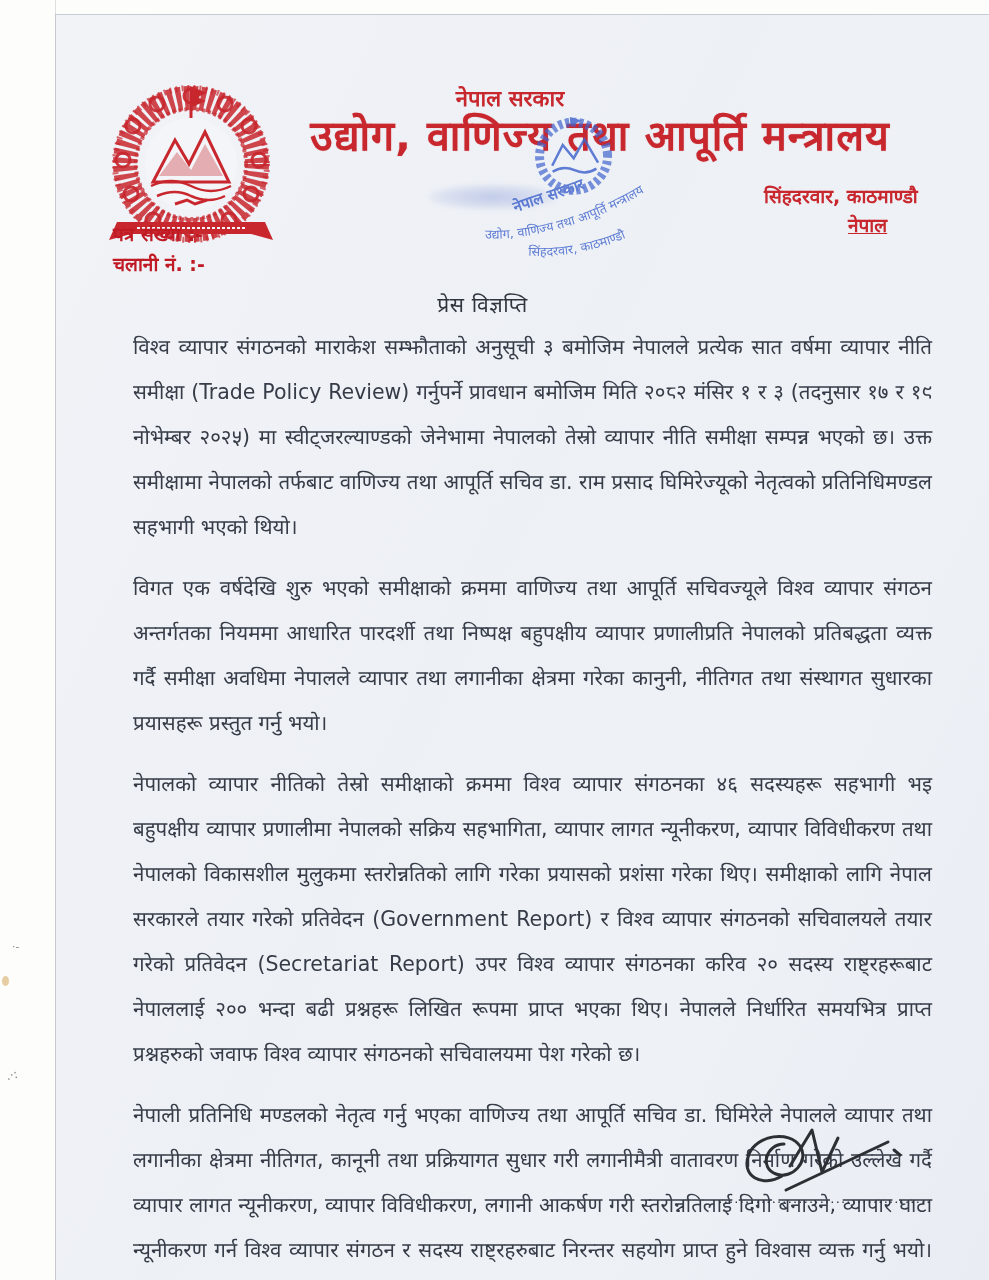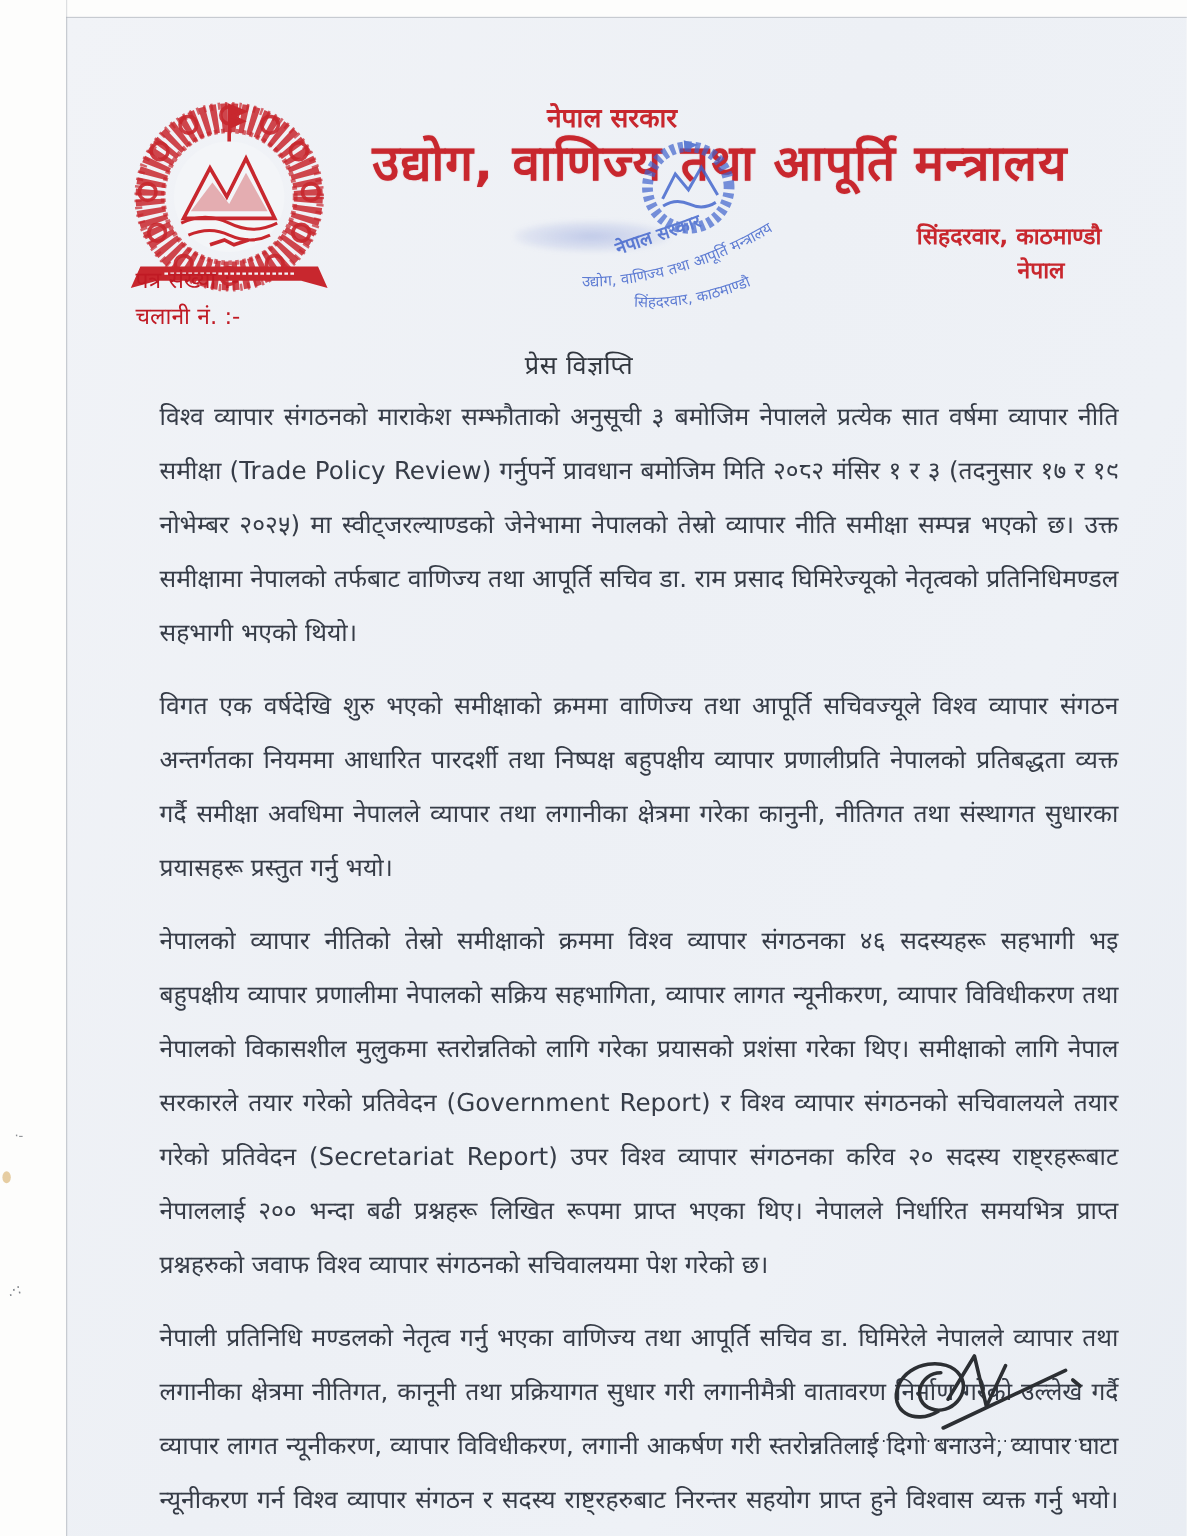--- a/index.html
+++ b/index.html
@@ -21,22 +21,22 @@
   .gov-line{
     left:410px;top:82px;width:200px;text-align:center;
     color:#c8272e;font-weight:bold;font-size:22px;
   }
   .ministry-line{
     left:260px;top:106px;width:680px;text-align:center;
     color:#c8272e;font-weight:bold;font-size:41px;letter-spacing:1px;
     text-shadow:0 0 1px rgba(200,39,46,.45);
   }
   .address-1{left:764px;top:183px;color:#c8272e;font-weight:bold;font-size:19px;}
-  .address-2{left:848px;top:212px;color:#c8272e;font-weight:bold;font-size:19px;}
-  .ref-block{left:113px;top:219px;color:#c01a24;font-weight:normal;font-size:19px;line-height:30px;}
+  .address-2{left:848px;top:212px;color:#c8272e;font-weight:bold;font-size:19px;text-decoration:underline;}
+  .ref-block{left:113px;top:219px;color:#c01a24;font-weight:bold;font-size:19px;line-height:30px;}
 
   
   .ink-smudge{
     left:428px;top:184px;width:130px;height:26px;border-radius:12px;
     background:radial-gradient(ellipse at 50% 50%,rgba(90,115,205,.30),rgba(90,115,205,.10) 60%,rgba(90,115,205,0) 75%);
     filter:blur(2px);
   }
 
   
   .doc-title{

